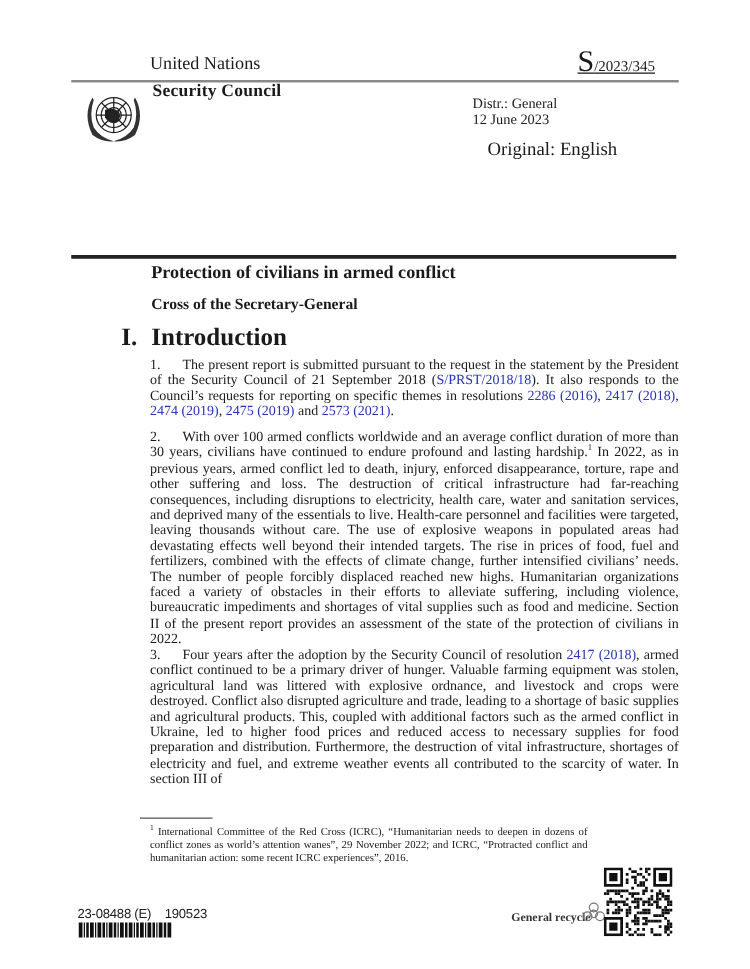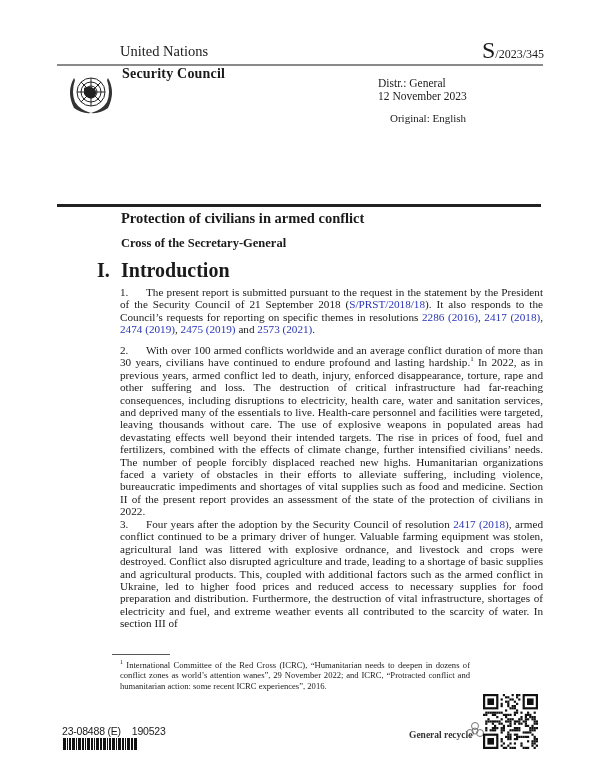--- a/index.html
+++ b/index.html
@@ -1,26 +1,26 @@
 <!DOCTYPE html>
 <html><head>
 <meta charset="utf-8">
 <style>
   html, body { margin: 0; padding: 0; background: #ffffff; }
   body { width: 600px; height: 775px; position: relative; overflow: hidden;
          font-family: "Liberation Serif", "DejaVu Serif", serif; color: #1a1a1a; }
   .abs { position: absolute; }
   .un-name { left: 120px; top: 43px; font-size: 14.5px; }
-  .symbol { right: 56px; top: 37px; font-size: 12px; white-space: nowrap; }
+  .symbol { right: 76px; top: 37px; font-size: 12px; white-space: nowrap; text-decoration: underline; }
   .symbol .big { font-size: 24px; }
   .rule-top { left: 57px; width: 486px; top: 64px; height: 1.5px; background: #8a8a8a; }
   .logo { left: 62px; top: 68px; width: 58px; height: 50px; }
   .council { left: 122px; top: 66px; font-size: 14px; font-weight: bold; letter-spacing: 0.2px; }
   .distr { left: 378px; top: 77px; font-size: 11.5px; line-height: 12.5px; }
-  .original { left: 390px; top: 112px; font-size: 11px; }
+  .original { left: 390px; top: 112px; font-size: 15px; }
   .rule-main { left: 57px; width: 484px; top: 204px; height: 2.5px; background: #222; }
   .title { left: 121px; top: 210px; font-size: 14.5px; font-weight: bold; }
   .subtitle { left: 121px; top: 236px; font-size: 12.5px; font-weight: bold; }
   .section { left: 97px; top: 259px; font-size: 20px; font-weight: bold; }
   .section .num { display: inline-block; width: 24px; }
   .para { left: 120px; width: 423px; font-size: 11.2px; line-height: 12.4px; text-align: justify; }
   .para .pn { display: inline-block; width: 26px; }
   .link { color: #2a35b8; }
   sup { font-size: 7px; line-height: 0; }
   .p1 { top: 286px; }
@@ -56,21 +56,21 @@
   <path d="M22 20 Q27 17 33 21 Q36 26 31 30 Q25 31 22 26 Z" fill="#222"></path>
   <g fill="#333">
     <path d="M12 10 Q4 24 12 40 Q20 46 29 45 Q18 42 13 34 Q9 24 13 12 Z"></path>
     <path d="M46 10 Q54 24 46 40 Q38 46 29 45 Q40 42 45 34 Q49 24 45 12 Z"></path>
   </g>
 </svg>
 
 <div class="abs council">Security Council</div>
 <div class="abs distr">
   <div>Distr.: General</div>
-  <div>12 November 2023</div>
+  <div>12 June 2023</div>
 </div>
 <div class="abs original">Original: English</div>
 
 <div class="abs rule-main"></div>
 <div class="abs title">Protection of civilians in armed conflict</div>
 <div class="abs subtitle">Cross of the Secretary-General</div>
 <div class="abs section"><span class="num">I.</span><span>Introduction</span></div>
 
 <div class="abs para p1"><span class="pn">1.</span><span class="segs"><span>The present report is submitted pursuant to the request in the statement by the President of the Security Council of 21 September 2018 (</span><a class="link" style="color: rgb(42, 53, 184);">S/PRST/2018/18</a><span>). It also responds to the Council’s requests for reporting on specific themes in resolutions </span><a class="link" style="color: rgb(42, 53, 184);">2286 (2016)</a><span>, </span><a class="link" style="color: rgb(42, 53, 184);">2417 (2018)</a><span>, </span><a class="link" style="color: rgb(42, 53, 184);">2474 (2019)</a><span>, </span><a class="link" style="color: rgb(42, 53, 184);">2475 (2019)</a><span> and </span><a class="link" style="color: rgb(42, 53, 184);">2573 (2021)</a><span>.</span></span></div>
 

